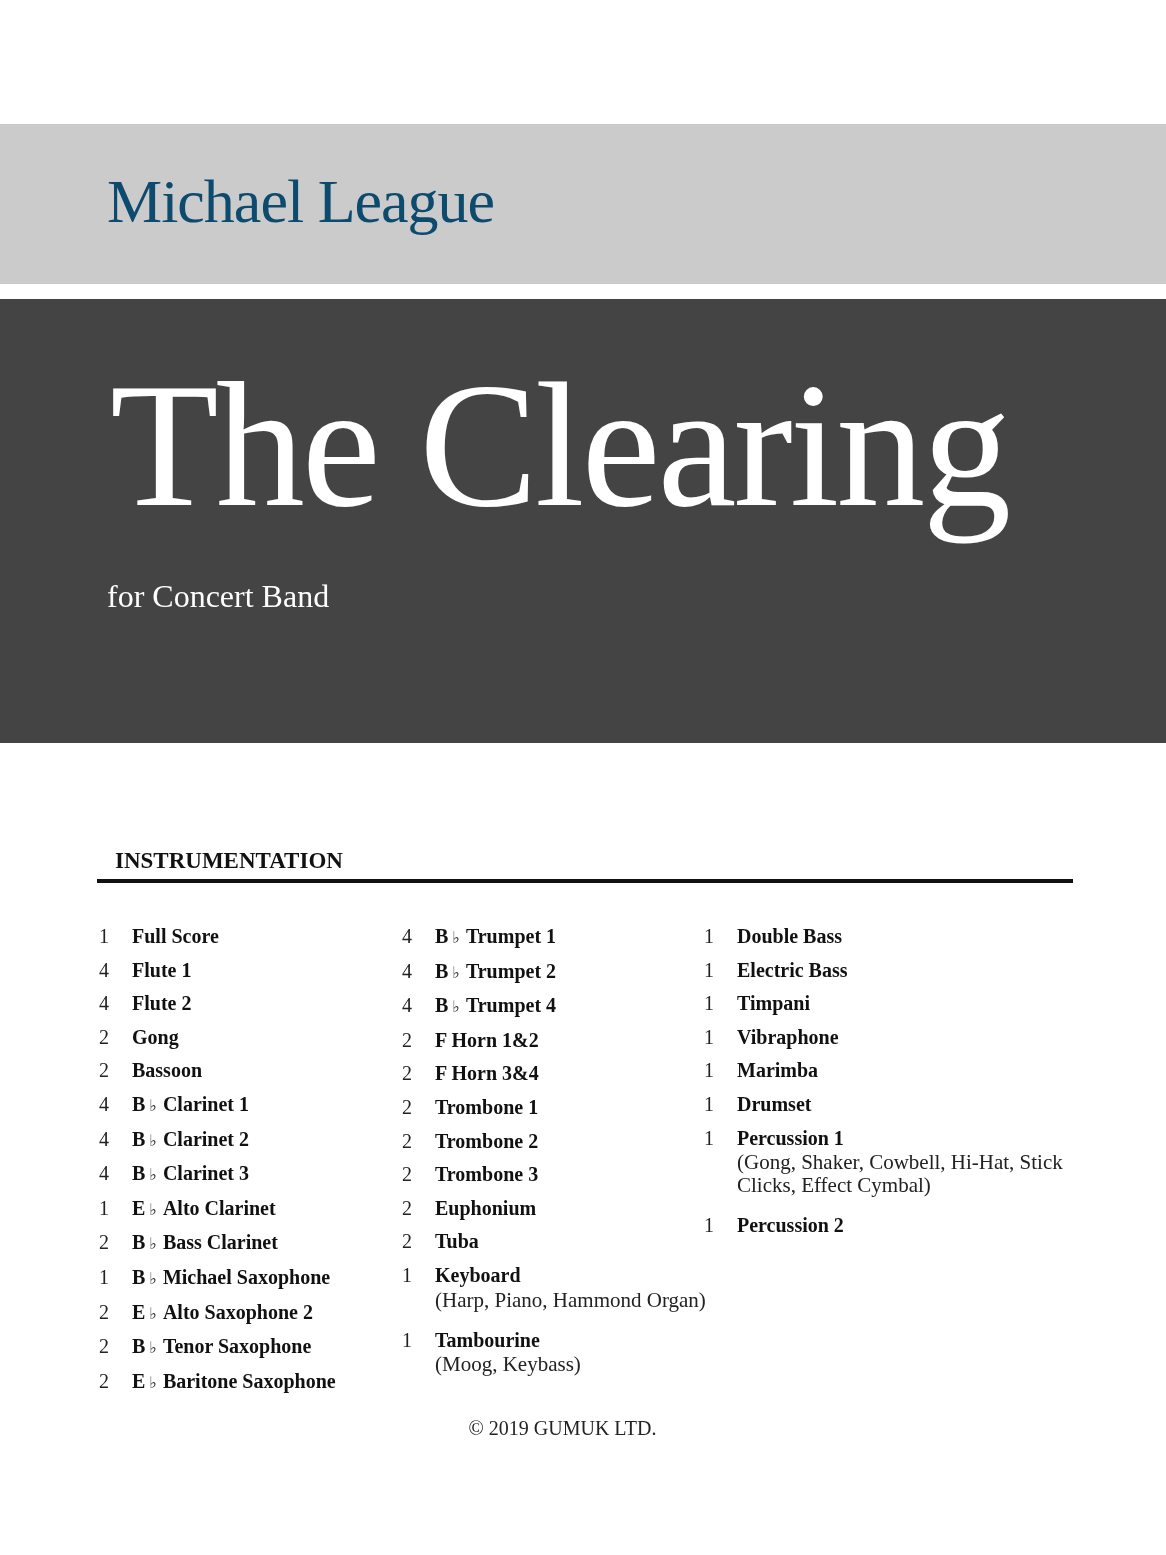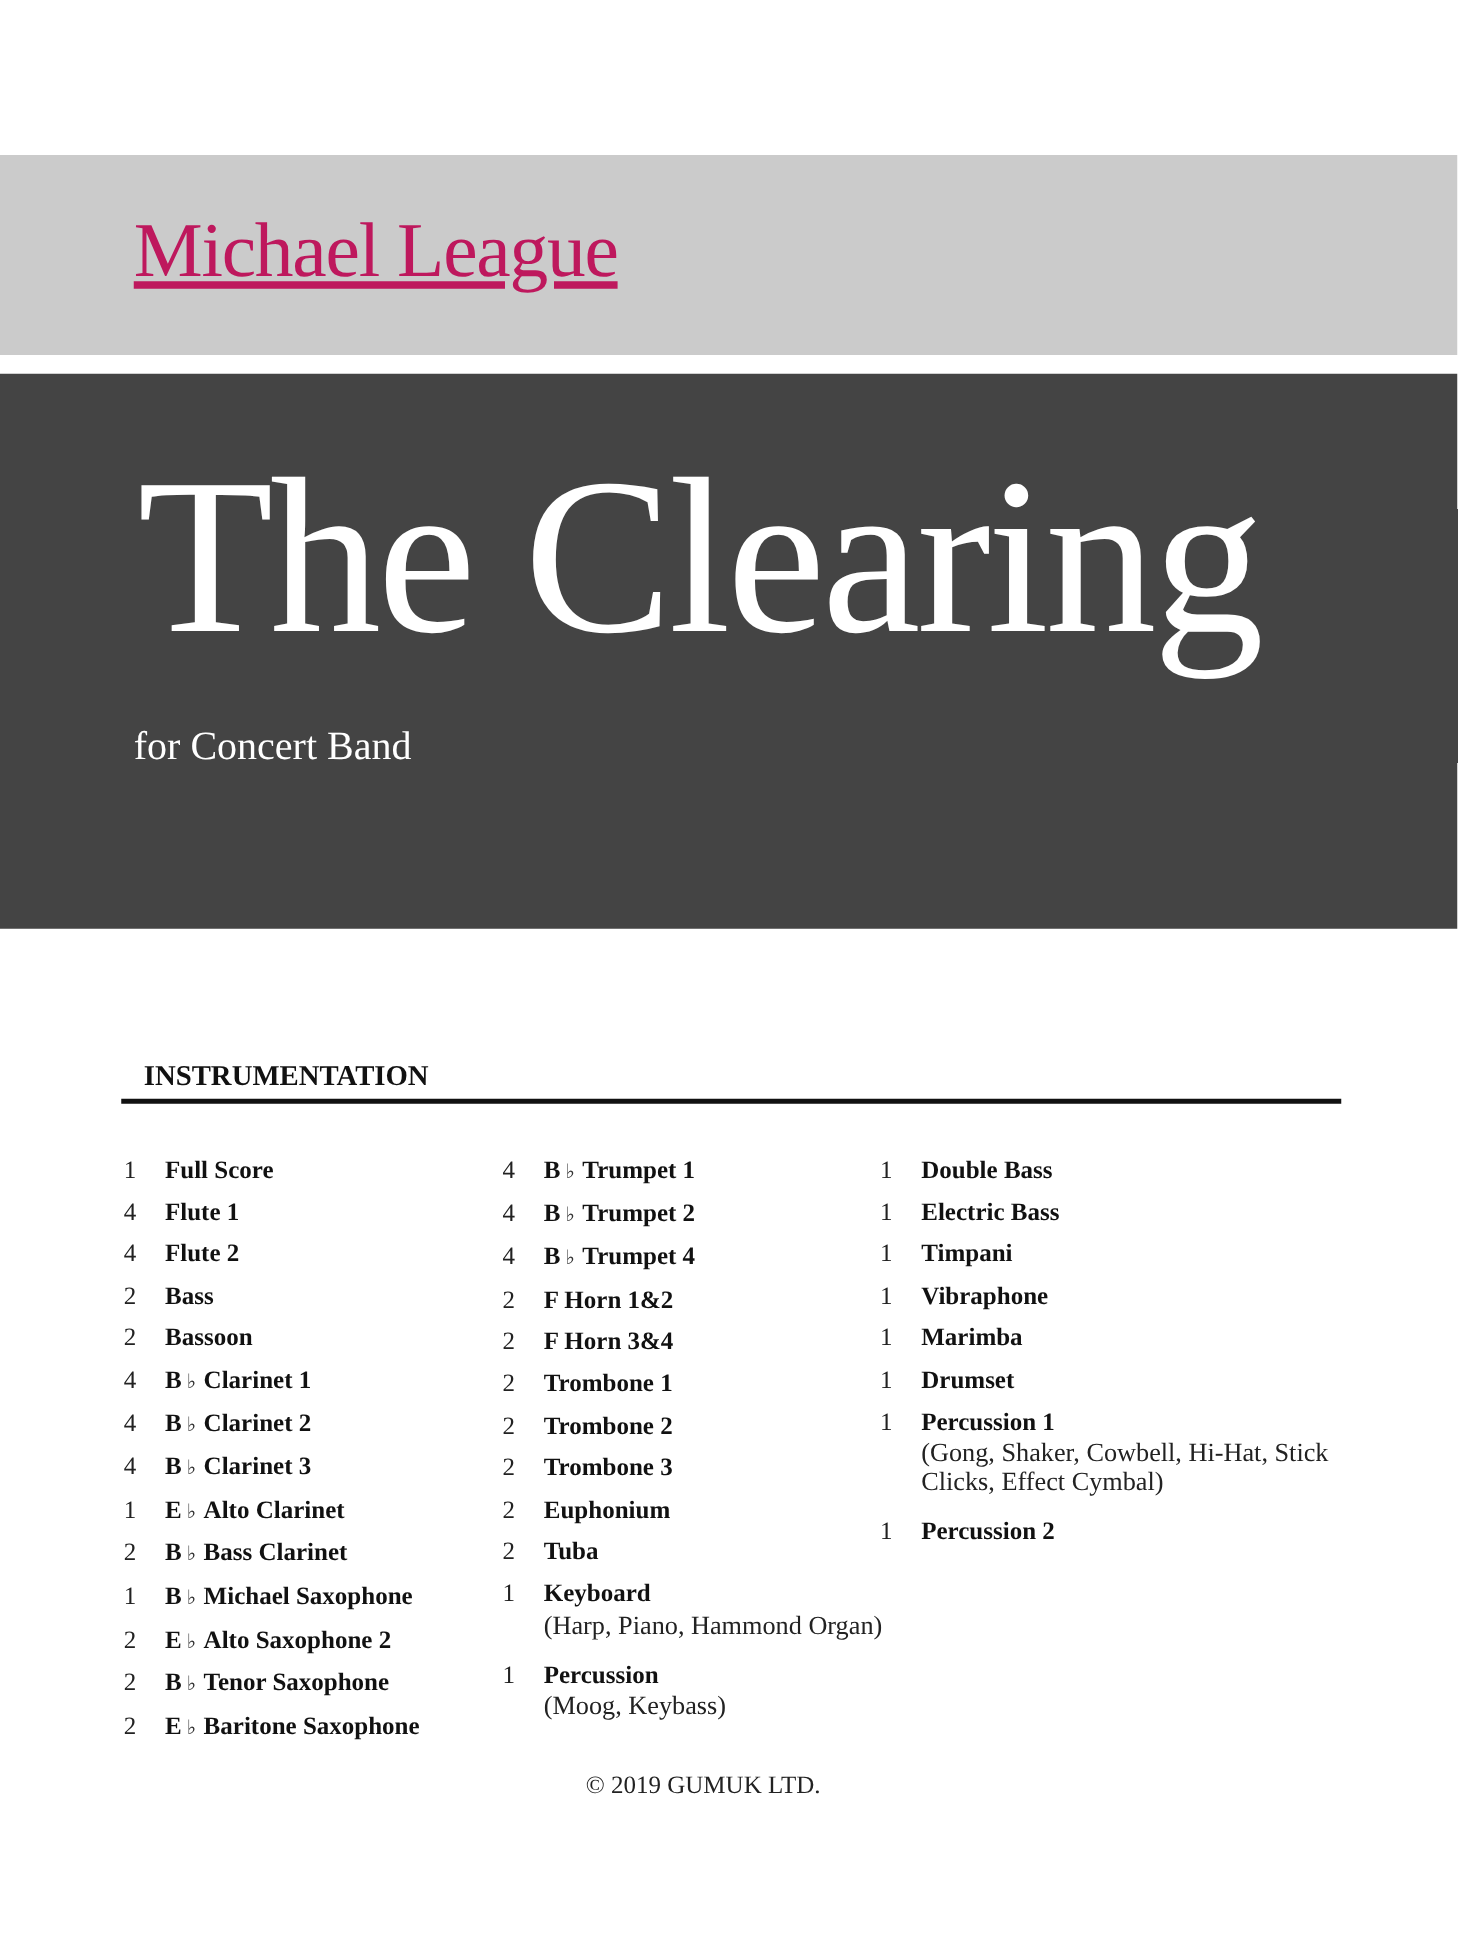--- a/index.html
+++ b/index.html
@@ -7,21 +7,21 @@
     width: 1166px; height: 1555px; background: #ffffff; position: relative;
     font-family: "Liberation Serif", "DejaVu Serif", serif; color: #111;
     overflow: hidden;
   }
   .composer-band {
     position: absolute; left: 0; top: 124px; width: 1166px; height: 160px;
     background: #cbcbcb;
   }
   .composer {
     position: absolute; left: 107px; top: 170px; font-size: 62px;
-    line-height: 1; color: #be185d; letter-spacing: -1px; text-decoration: underline;
+    line-height: 1; color: #0c4a6e; letter-spacing: -1px;
   }
   .title-band {
     position: absolute; left: 0; top: 299px; width: 1166px; height: 444px;
     background: #444444;
   }
   .title {
     position: absolute; left: 110px; top: 356px; font-size: 178px;
     line-height: 1; color: #ffffff; letter-spacing: -3px; text-align: center;
   }
   .subtitle {
@@ -75,21 +75,21 @@
     <div class="item">
       <span class="qty">4</span>
       <span class="name"><span>Flute 1</span></span>
     </div>
     <div class="item">
       <span class="qty">4</span>
       <span class="name"><span>Flute 2</span></span>
     </div>
     <div class="item">
       <span class="qty">2</span>
-      <span class="name"><span>Bass</span></span>
+      <span class="name"><span>Gong</span></span>
     </div>
     <div class="item">
       <span class="qty">2</span>
       <span class="name"><span>Bassoon</span></span>
     </div>
     <div class="item">
       <span class="qty">4</span>
       <span class="name"><span>B</span><span class="flat">♭</span><span>Clarinet 1</span></span>
     </div>
     <div class="item">
@@ -165,21 +165,21 @@
     <div class="item">
       <span class="qty">2</span>
       <span class="name"><span>Tuba</span></span>
     </div>
     <div class="item">
       <span class="qty">1</span>
       <span class="name"><span>Keyboard</span><span class="detail">(Harp, Piano, Hammond Organ)</span></span>
     </div>
     <div class="item">
       <span class="qty">1</span>
-      <span class="name"><span>Percussion</span><span class="detail">(Moog, Keybass)</span></span>
+      <span class="name"><span>Tambourine</span><span class="detail">(Moog, Keybass)</span></span>
     </div>
   </div>
 <div class="col col3">
     <div class="item">
       <span class="qty">1</span>
       <span class="name"><span>Double Bass</span></span>
     </div>
     <div class="item">
       <span class="qty">1</span>
       <span class="name"><span>Electric Bass</span></span>

